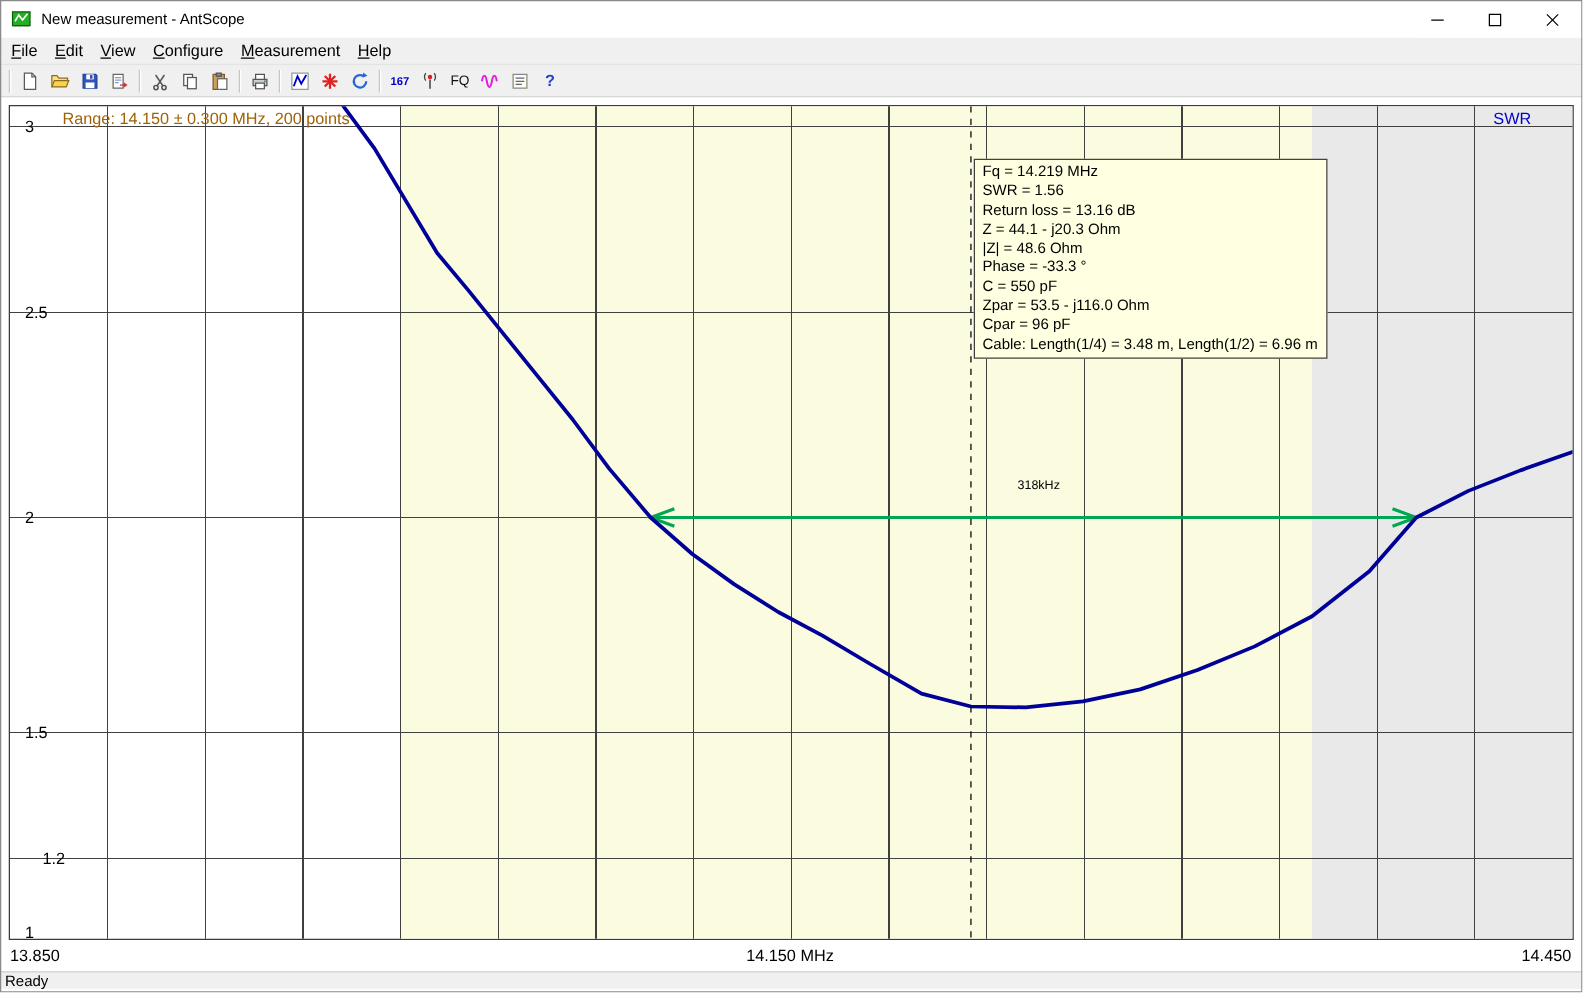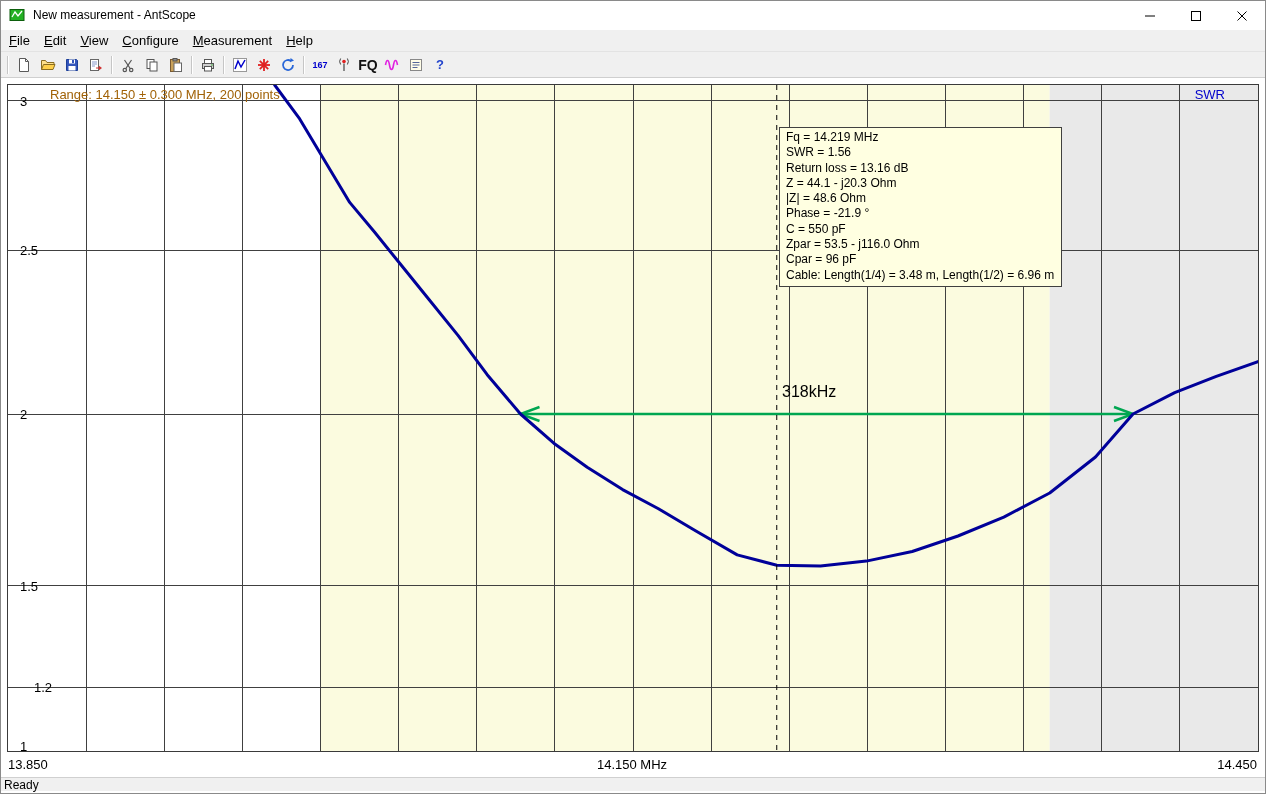--- a/index.html
+++ b/index.html
@@ -19,35 +19,35 @@
   
   .menubar { height:22px; background:#f0f0f0; display:flex; align-items:center; padding-left:2px; font-size:13px; border-bottom:1px solid #e3e3e3; }
   .menu-item { padding:16px 7px; }
   .menu-item u { text-decoration:underline; }
 
   
   .toolbar { height:26px; background:#f0f0f0; border-bottom:1px solid #cfcfcf; display:flex; align-items:center; padding-left:4px; }
   .tb-btn { width:24px; height:22px; display:flex; align-items:center; justify-content:center; background:transparent; border:1px solid transparent; }
   .tb-sep { width:2px; height:18px; border-left:1px solid #c6c6c6; border-right:1px solid #ffffff; margin:0 3px; }
   .tb-text { font-weight:bold; font-size:9px; color:#0000cc; }
-  .tb-text-dark { font-weight:bold; font-size:14px; color:#111; }
+  .tb-text-dark { font-weight:normal; font-size:11px; color:#111; }
   .tb-help { font-weight:bold; font-size:13px; color:#2244cc; }
 
   
   .chart-area { position:absolute; top:78px; left:0; width:1266px; height:699px; background:#fff; }
   .plot-frame { position:absolute; left:7px; top:6px; width:1252px; height:668px; border:1px solid #3a3a3a; background:#fff; }
   .plot-frame svg { display:block; }
   .range-label { position:absolute; left:50px; top:9px; color:#a16207; font-size:13px; }
   .swr-label { position:absolute; right:41px; top:9px; color:#0000cc; font-size:13px; }
   .y-label { position:absolute; left:20px; width:32px; transform:translateY(-50%); font-size:13px; }
   .x-label { position:absolute; top:679px; font-size:13px; }
   .x-label-min { left:8px; }
   .x-label-center { left:532px; width:200px; text-align:center; }
   .x-label-max { left:1177px; width:80px; text-align:right; }
-  .bw-label { position:absolute; left:782px; top:305px; font-size:16px; }
+  .bw-label { position:absolute; left:814px; top:305px; font-size:10px; }
   .tooltip { position:absolute; left:779px; top:49px; background:#ffffe1; border:1px solid #404040; font-size:12px; line-height:15.3px; padding:2px 7px 3px 6px; white-space:nowrap; }
 
   
   .statusbar { position:absolute; left:0; top:777px; width:1266px; height:14px; background:#f0f0f0; border-top:1px solid #d0d0d0; font-size:12px; display:flex; align-items:center; padding-left:4px; }
 </style>
 </head>
 <body>
 
 <div class="titlebar">
   <svg width="16" height="16">
@@ -256,21 +256,21 @@
   <div class="x-label x-label-max">14.450</div>
 
   <div class="bw-label">318kHz</div>
 
   <div class="tooltip" id="cursor-tooltip">
       <div>Fq = 14.219 MHz</div>
       <div>SWR = 1.56</div>
       <div>Return loss = 13.16 dB</div>
       <div>Z = 44.1 - j20.3 Ohm</div>
       <div>|Z| = 48.6 Ohm</div>
-      <div>Phase = -21.9 °</div>
+      <div>Phase = -33.3 °</div>
       <div>C = 550 pF</div>
       <div>Zpar = 53.5 - j116.0 Ohm</div>
       <div>Cpar = 96 pF</div>
       <div>Cable: Length(1/4) = 3.48 m, Length(1/2) = 6.96 m</div>
     </div>
 </div>
 
 <div class="statusbar">
   <span>Ready</span>
 </div>

